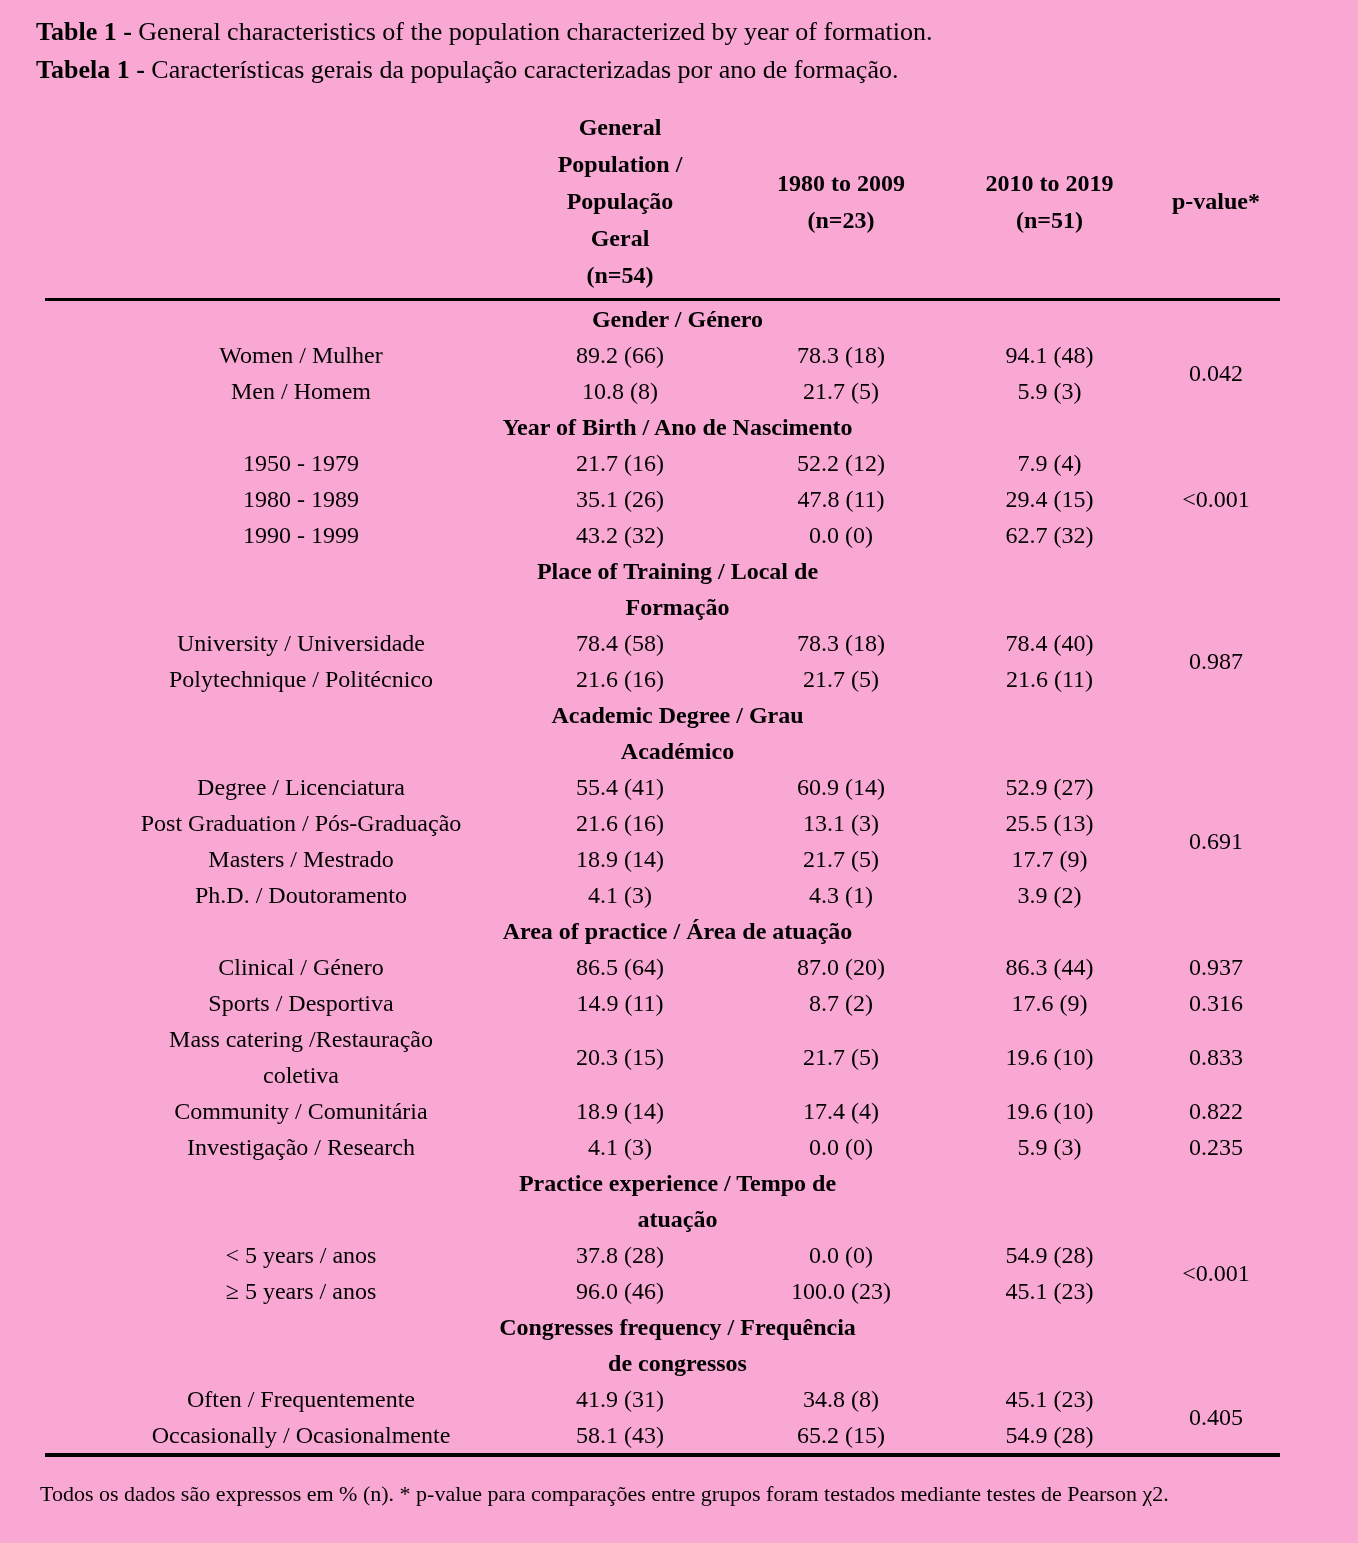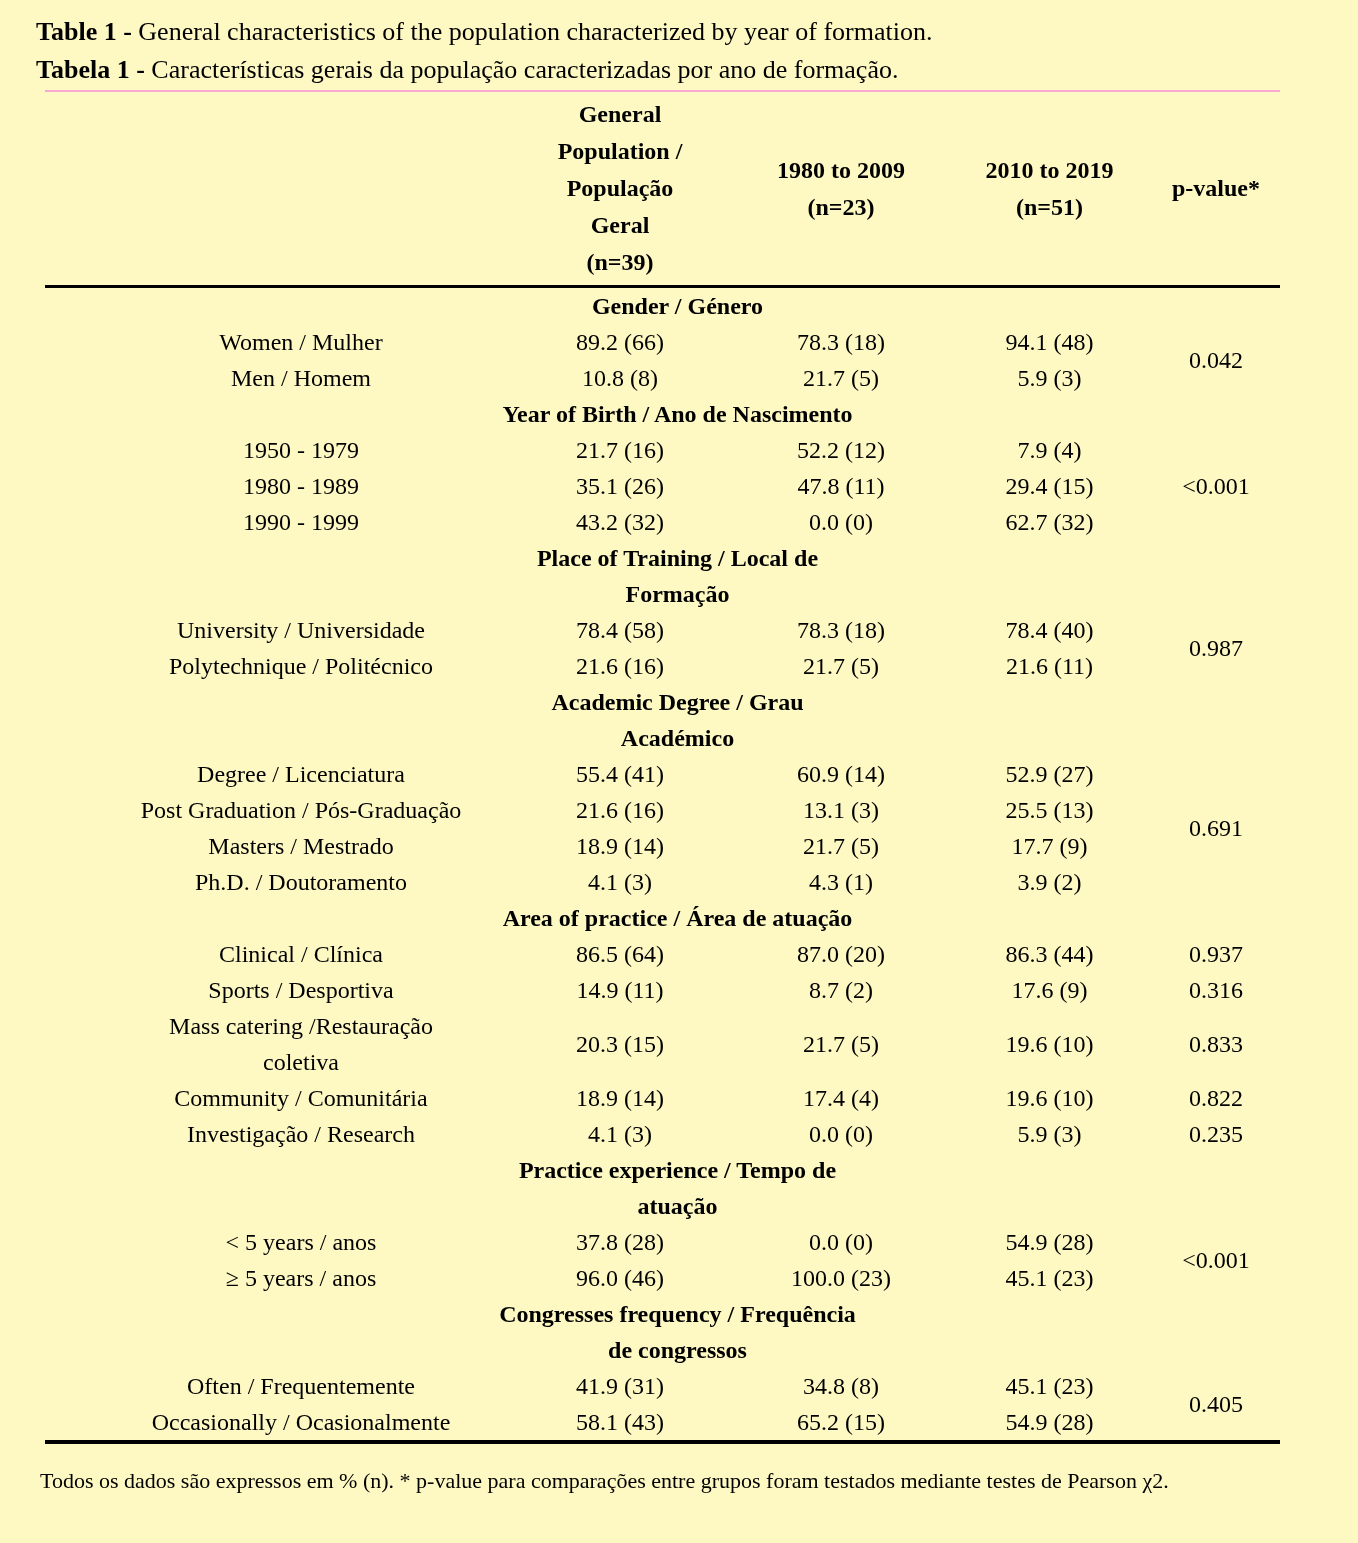--- a/index.html
+++ b/index.html
@@ -1,36 +1,36 @@
 <!DOCTYPE html>
 <html><head>
 <meta charset="utf-8">
 <style>
   html, body { margin: 0; padding: 0; background: #ffffff; }
   .page {
     position: relative;
     width: 1358px;
     height: 1543px;
-    background: #fef9c3;
+    background: #f9a8d4;
     color: #000000;
     font-family: "Liberation Serif", serif;
     box-sizing: border-box;
     padding-top: 13px;
     overflow: hidden;
   }
   .caption { margin-left: 36px; font-size: 26px; line-height: 38px; }
   .caption .lead { font-weight: bold; }
 
   table.stats {
     margin-left: 45px;
-    margin-top: 1px;
+    margin-top: 12px;
     width: 1235px;
     border-collapse: collapse;
     table-layout: fixed;
-    border-top: 2px solid #f9a8d4;
+    border-top: 4px solid #f9a8d4;
     border-bottom: 4px solid #000;
   }
   col.c-label { width: 460px; }
   col.c-gen   { width: 230px; }
   col.c-g80   { width: 212px; }
   col.c-g10   { width: 205px; }
   col.c-p     { width: 128px; }
 
   thead tr { border-bottom: 3px solid #000; }
   thead th {
@@ -76,21 +76,21 @@
         <col class="c-p">
     </colgroup>
     <thead>
       <tr>
         <th></th>
         <th>
           <div class="hline">General</div>
           <div class="hline">Population /</div>
           <div class="hline">População</div>
           <div class="hline">Geral</div>
-          <div class="hline">(n=39)</div>
+          <div class="hline">(n=54)</div>
         </th>
         <th>
           <div class="hline">1980 to 2009</div>
           <div class="hline">(n=23)</div>
         </th>
         <th>
           <div class="hline">2010 to 2019</div>
           <div class="hline">(n=51)</div>
         </th>
         <th>p-value*</th>
@@ -176,21 +176,21 @@
         <tr>
           <td class="label item">Ph.D. / Doutoramento</td>
           <td class="num">4.1 (3)</td>
           <td class="num">4.3 (1)</td>
           <td class="num">3.9 (2)</td>
         </tr>
         <tr>
           <td class="label section" colspan="5">Area of practice / Área de atuação</td>
         </tr>
         <tr>
-          <td class="label item">Clinical / Clínica</td>
+          <td class="label item">Clinical / Género</td>
           <td class="num">86.5 (64)</td>
           <td class="num">87.0 (20)</td>
           <td class="num">86.3 (44)</td>
           <td class="num pcell" rowspan="1">0.937</td>
         </tr>
         <tr>
           <td class="label item">Sports / Desportiva</td>
           <td class="num">14.9 (11)</td>
           <td class="num">8.7 (2)</td>
           <td class="num">17.6 (9)</td>

